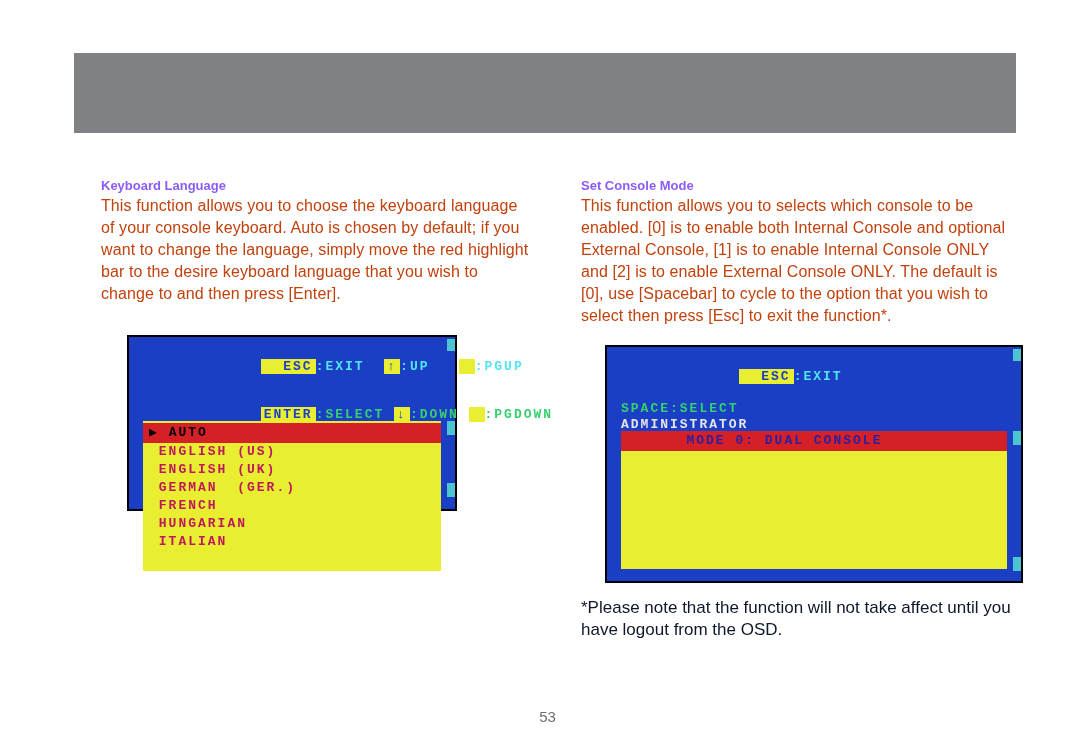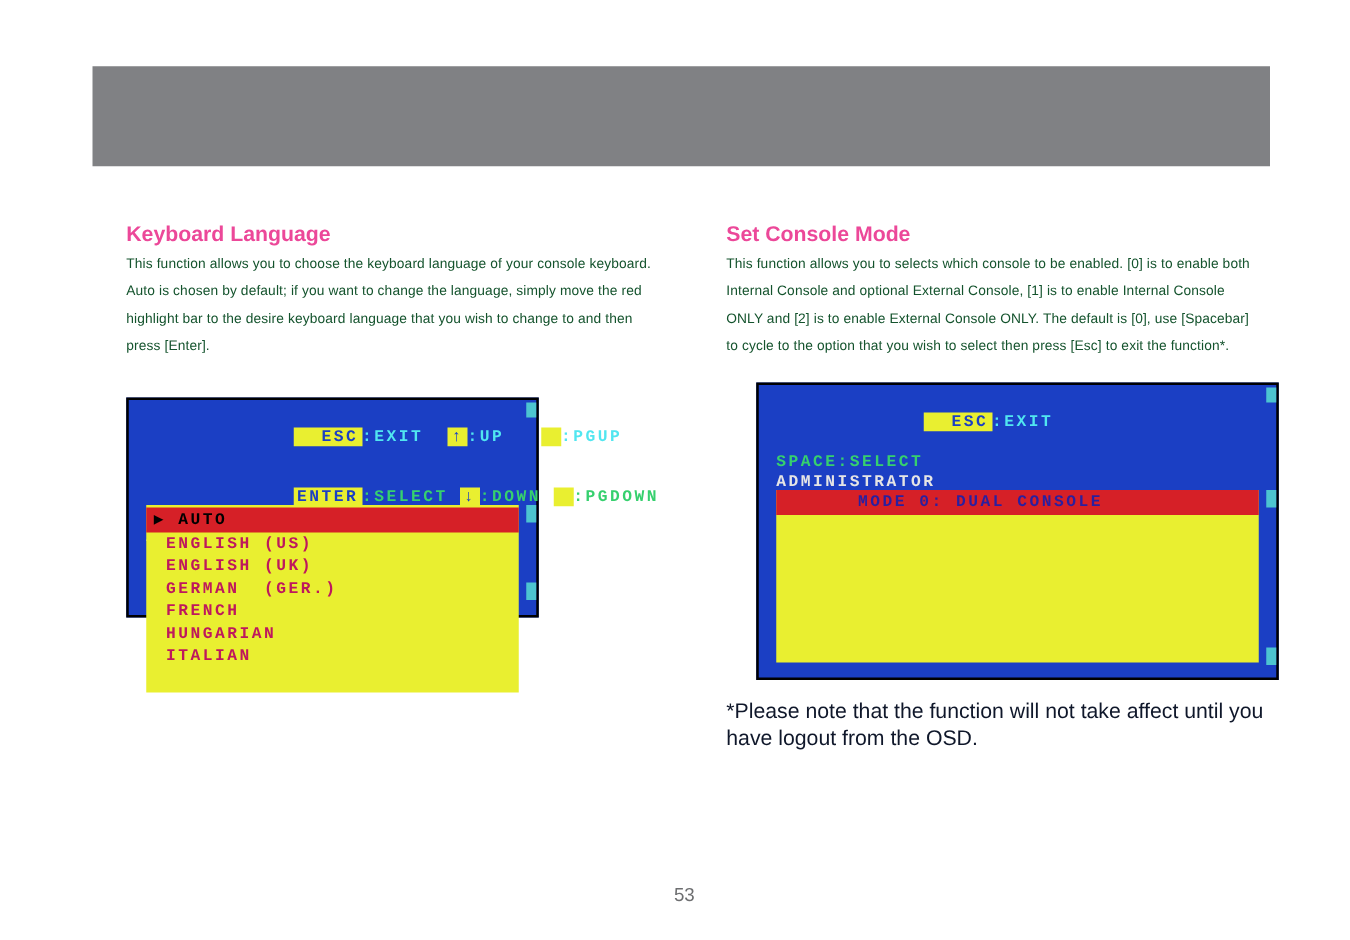--- a/index.html
+++ b/index.html
@@ -31,28 +31,28 @@
     left: 101px;
     right: 69px;
     display: flex;
     gap: 52px;
   }
   .col {
     width: 430px;
   }
   .heading {
     font-weight: bold;
-    font-size: 17px;
-    color: #ec4899;
+    font-size: 13px;
+    color: #8b5cf6;
     margin-bottom: 2px;
   }
   .body-text {
-    font-size: 11px;
+    font-size: 16px;
     line-height: 22px;
-    color: #14532d;
+    color: #c2410c;
     letter-spacing: 0.1px;
   }
   .footnote {
     font-size: 17px;
     line-height: 22px;
     color: #0f172a;
     margin-top: 14px;
   }
   .pagenum {
     position: absolute;
@@ -73,20 +73,21 @@
     font-weight: bold;
     font-size: 13px;
     letter-spacing: 2px;
     color: #51e6f0;
     position: relative;
     box-sizing: border-box;
   }
   .osd-left {
     width: 330px;
     height: 176px;
+    margin-left: 26px;
   }
   .osd-right {
     width: 418px;
     height: 238px;
     margin-left: 24px;
     margin-top: 18px;
   }
   .osd-inner {
     position: absolute;
     left: 14px;

